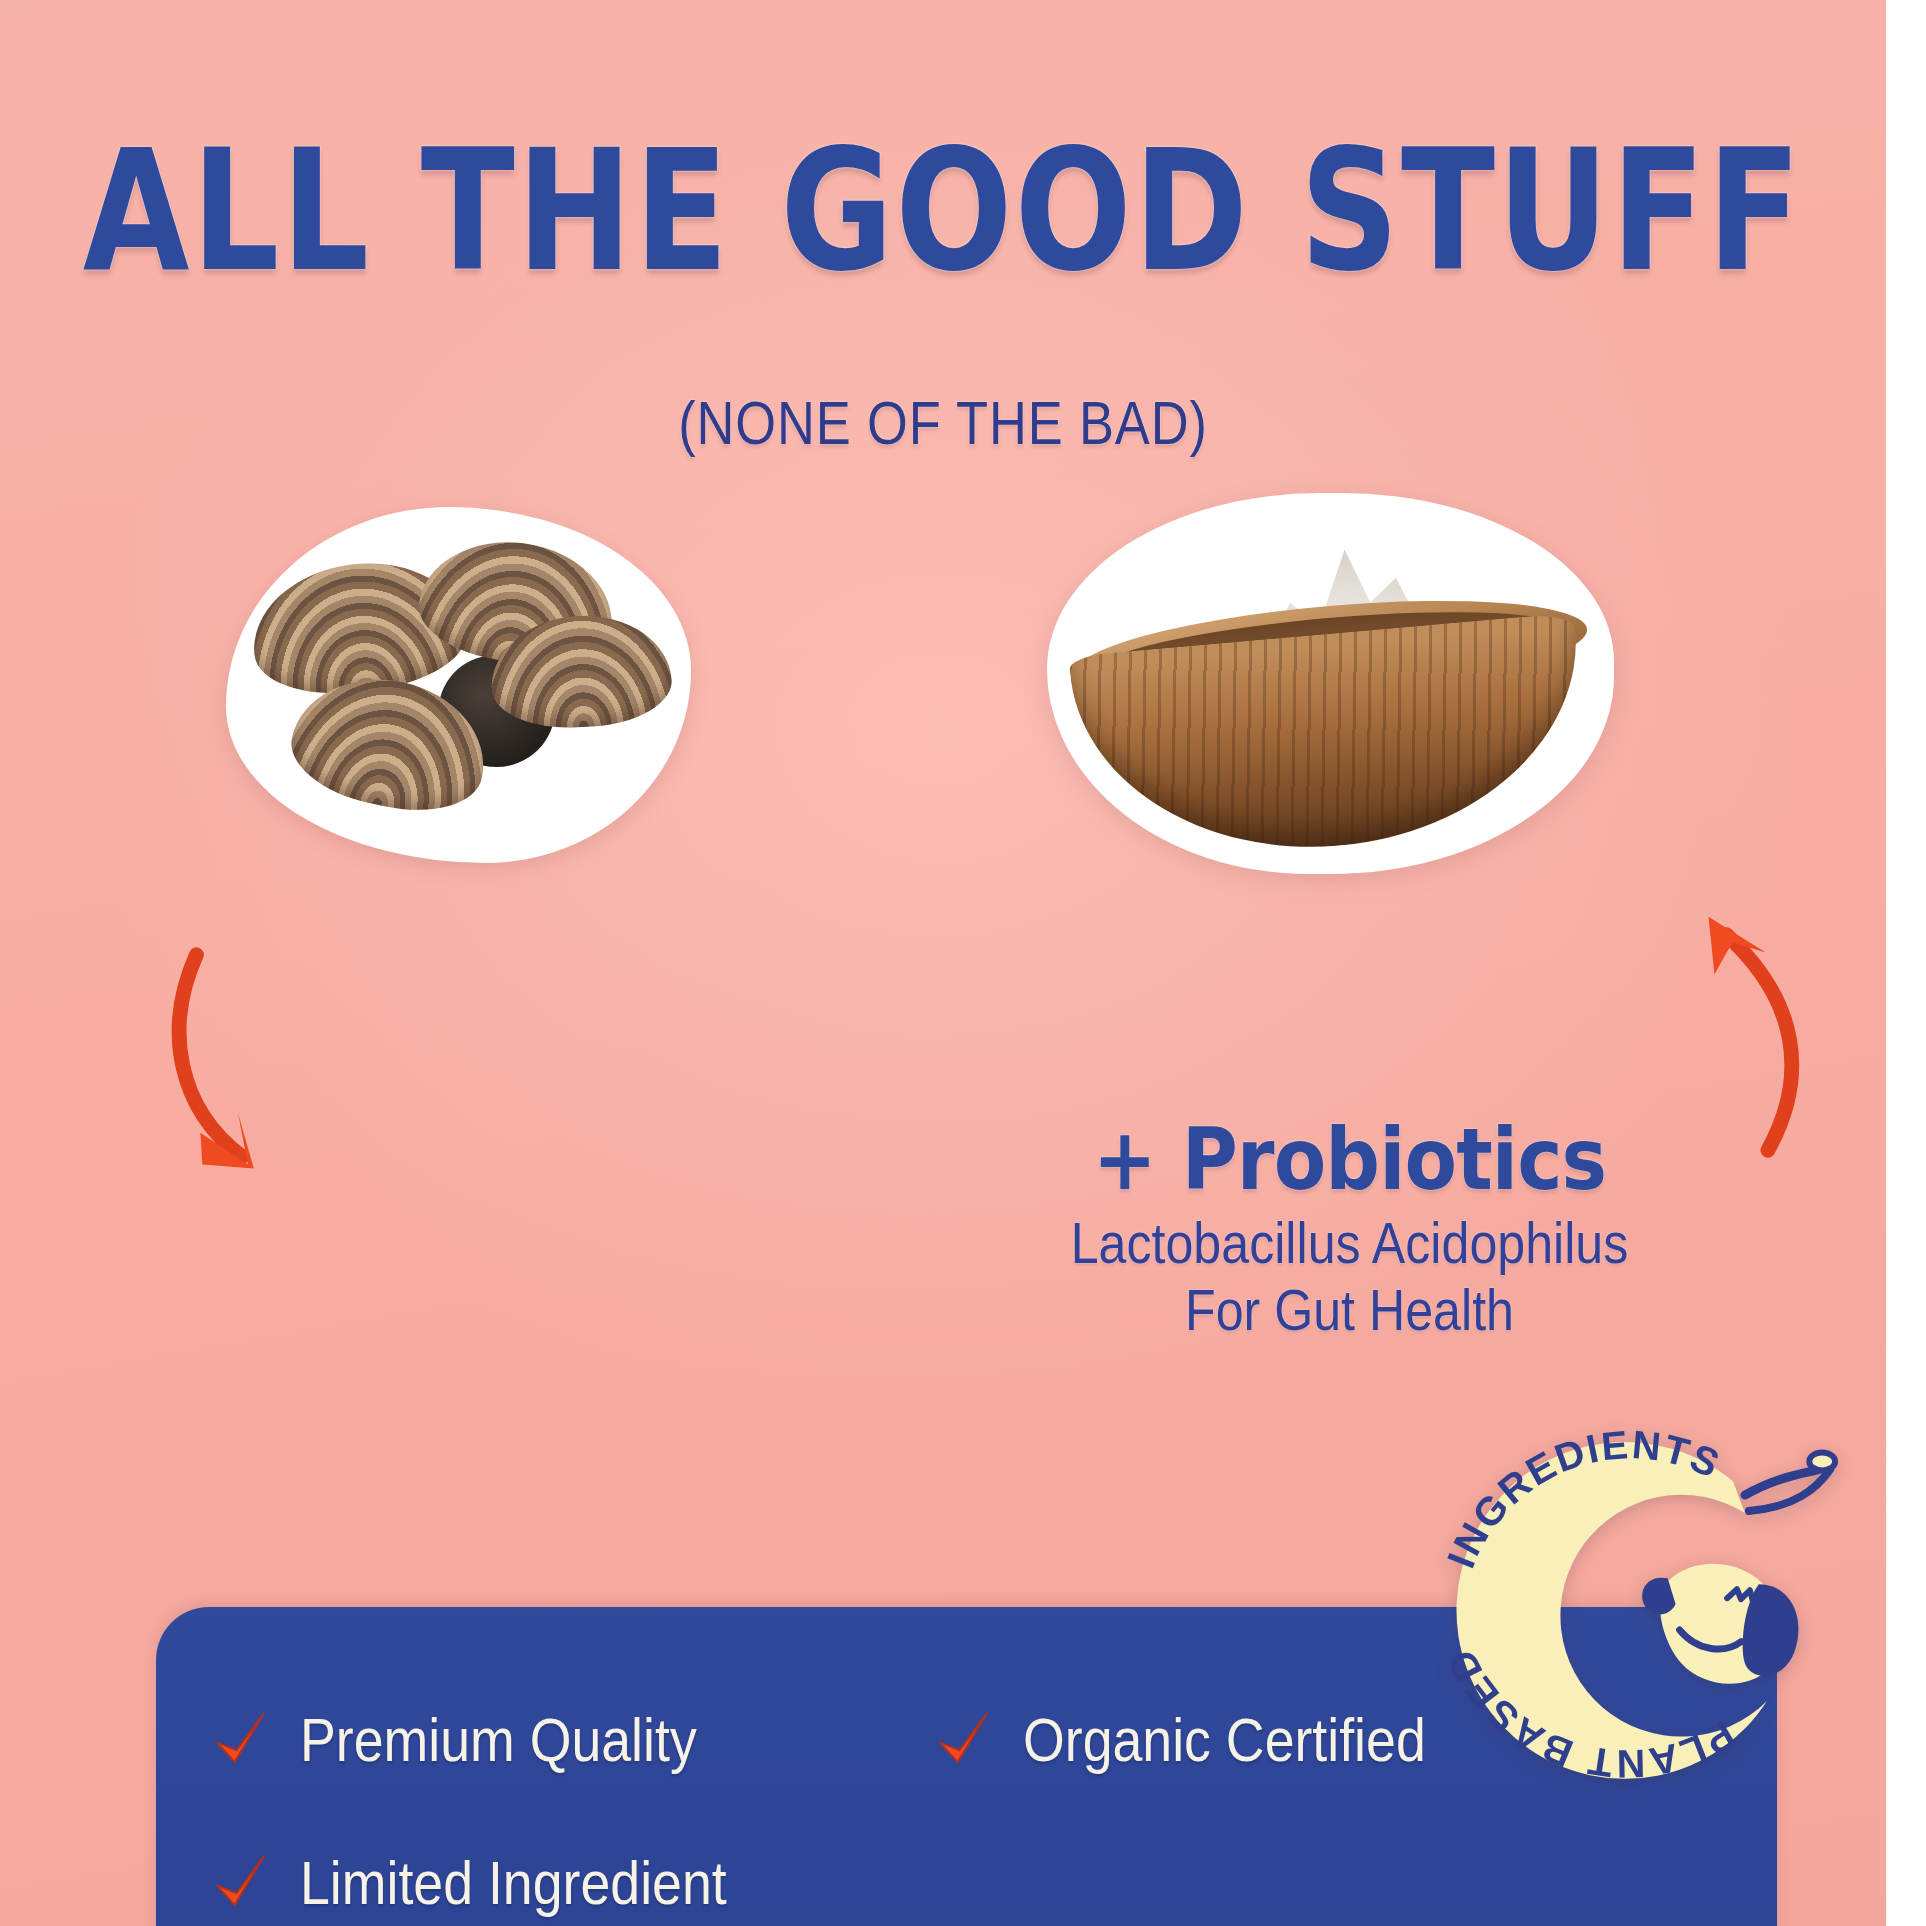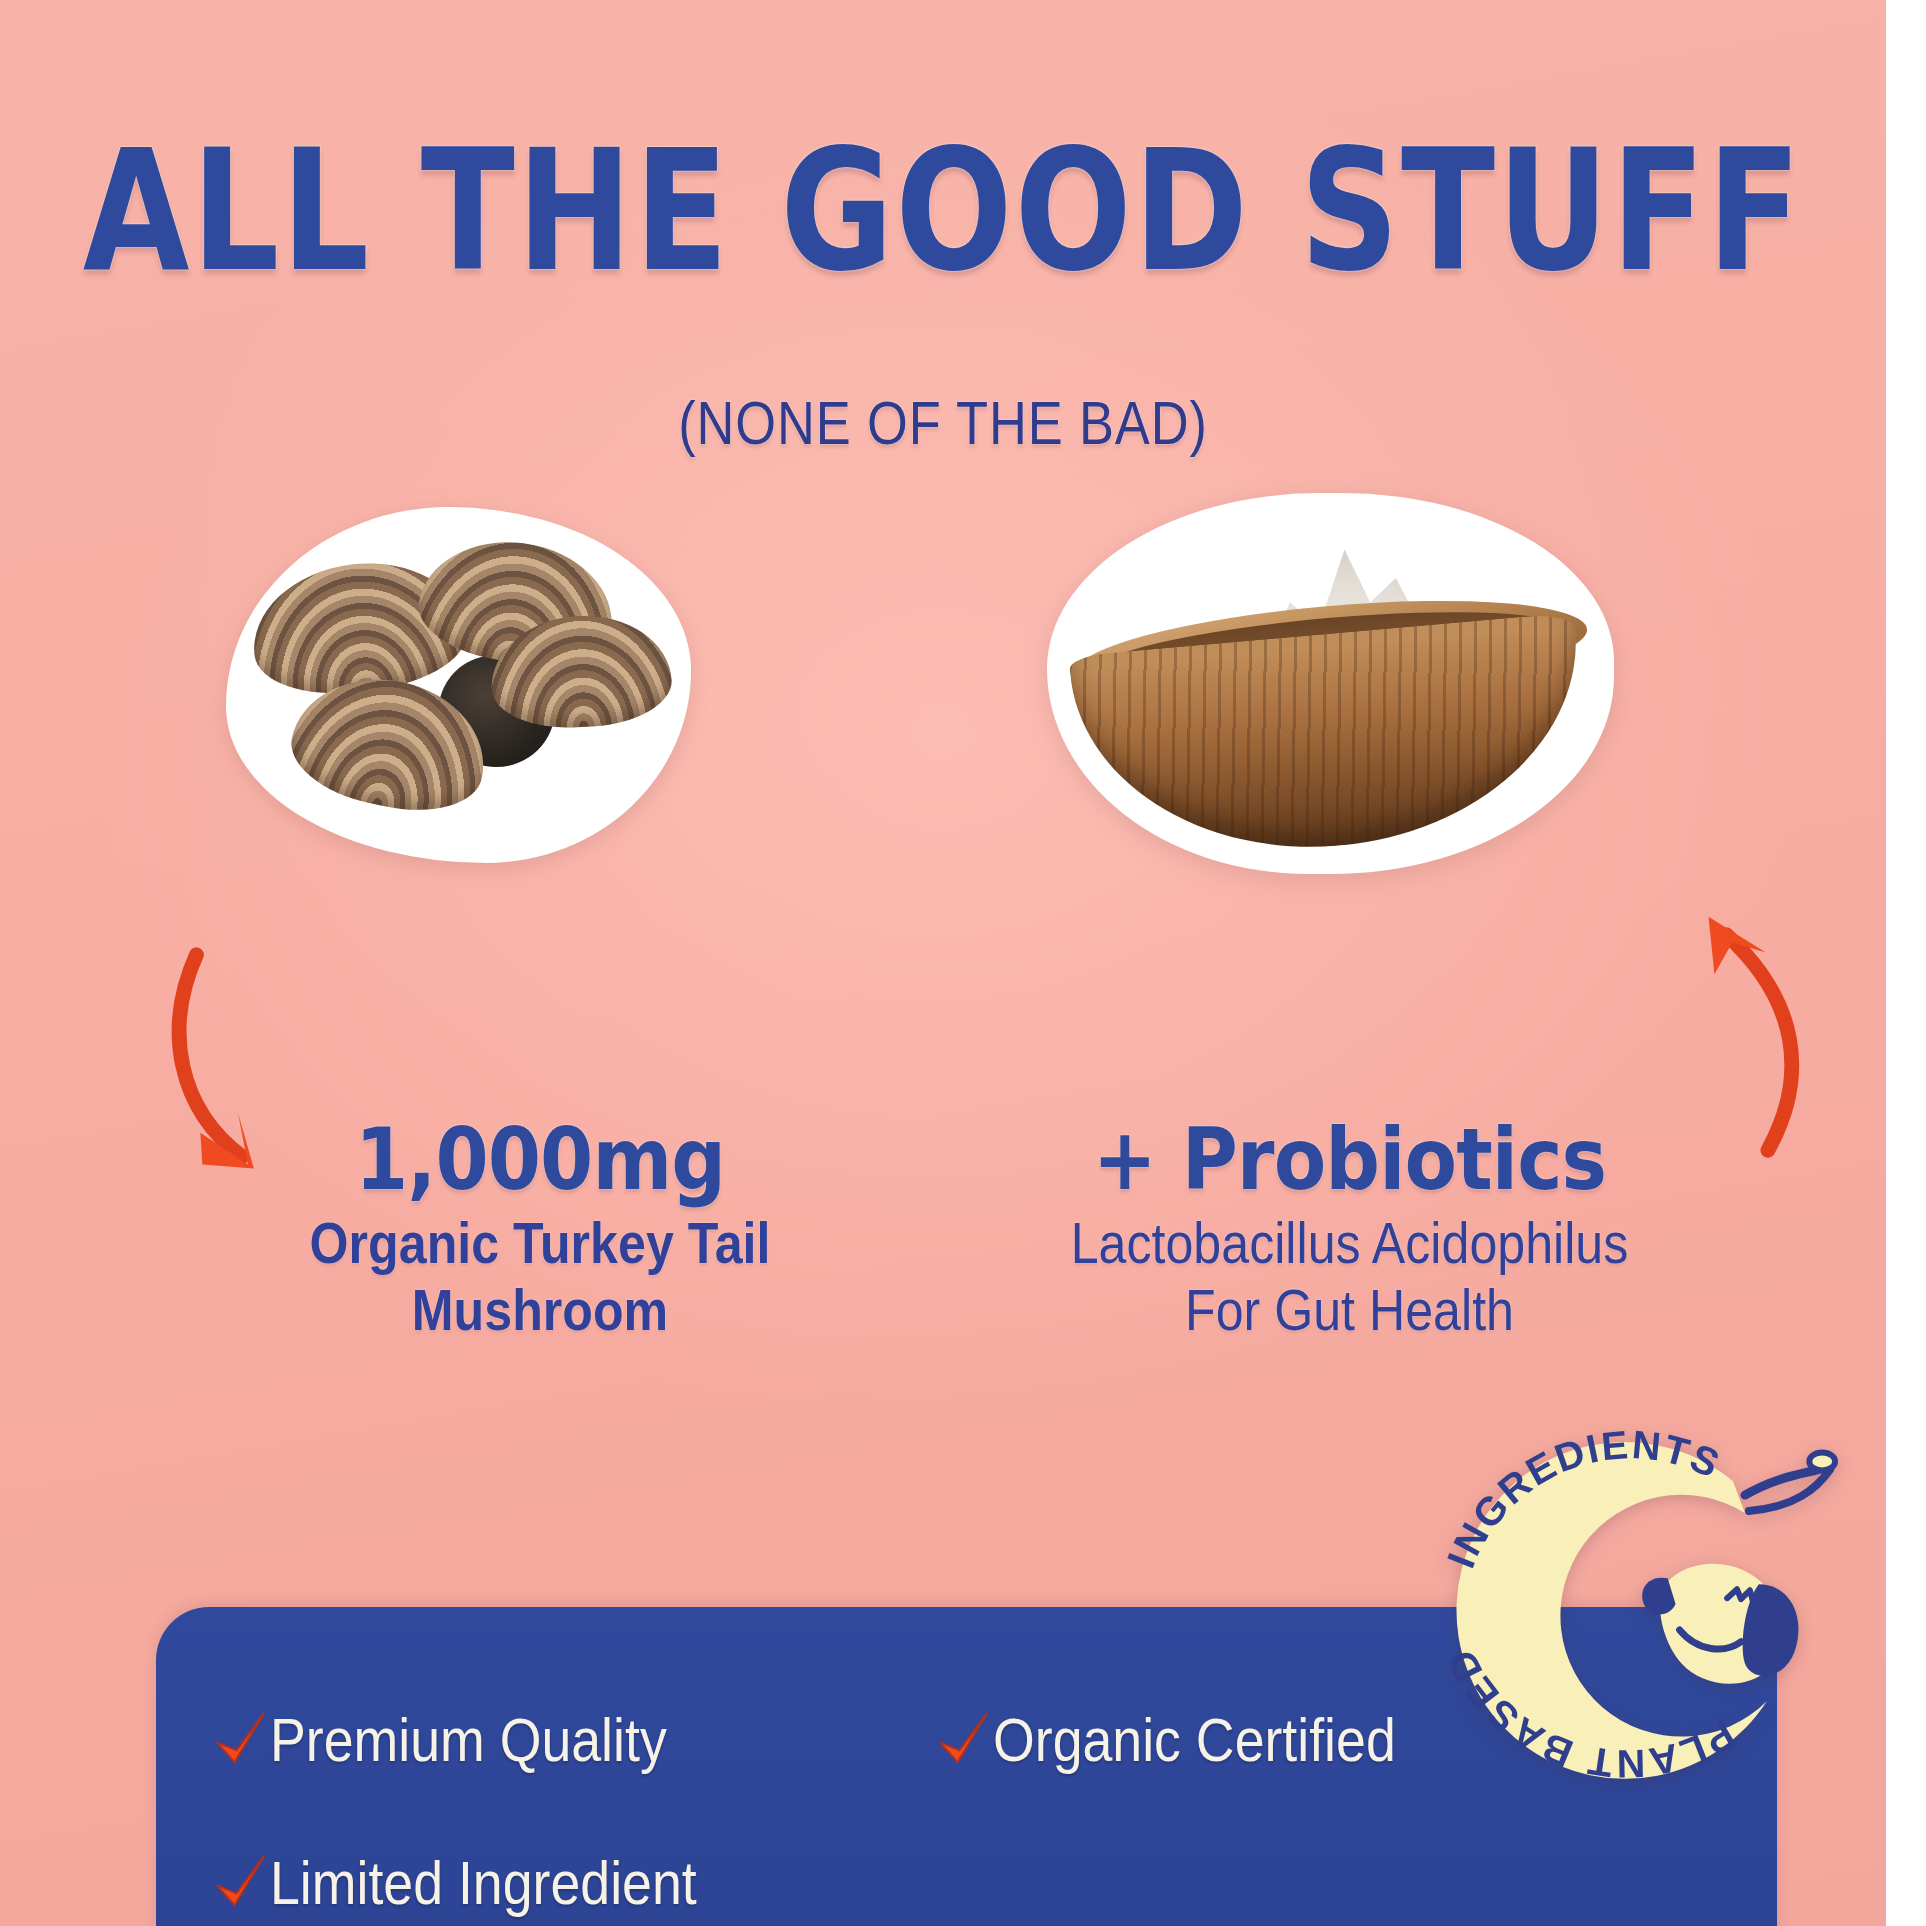--- a/index.html
+++ b/index.html
@@ -191,20 +191,21 @@
     left: 55px;
     top: 61px;
     width: 1346px;
     display: grid;
     grid-template-columns: 723px 624px;
     grid-template-rows: 143px 143px;
   }
   .claim {
     display: flex;
     align-items: center;
+    gap: 30px;
   }
   .check {
     width: 59px;
     height: 61px;
     flex: 0 0 auto;
   }
   .claim-label {
     font-family: "Liberation Sans", sans-serif;
     font-size: 61px;
     color: #f7f2e6;
@@ -256,27 +257,20 @@
   <svg class="arrow" id="arrow-left" viewBox="0 0 300 300">
     <path d="M58 34 C 24 110, 40 190, 104 238" fill="none" stroke="#E1401C" stroke-width="15" stroke-linecap="round"></path>
     <path d="M62 214 L 110 246 L 100 194 L 116 250 L 64 246 Z" fill="#F04A20"></path>
   </svg>
 
   <svg class="arrow" id="arrow-right" viewBox="0 0 280 300">
     <path d="M106 262 C 148 186, 136 110, 64 44" fill="none" stroke="#E1401C" stroke-width="15" stroke-linecap="round"></path>
     <path d="M46 26 L 52 84 L 70 52 L 104 62 Z" fill="#F04A20"></path>
   </svg>
 
-  <div class="callout bold" id="callout-mushroom">
-    <div class="amount">1,000mg</div>
-    <div class="desc">
-      <div>Organic Turkey Tail</div>
-      <div>Mushroom</div>
-    </div>
-  </div>
 
   <div class="callout" id="callout-probiotic">
     <div class="amount">+ Probiotics</div>
     <div class="desc">
       <div>Lactobacillus Acidophilus</div>
       <div>For Gut Health</div>
     </div>
   </div>
 
   <div id="claims-panel">

